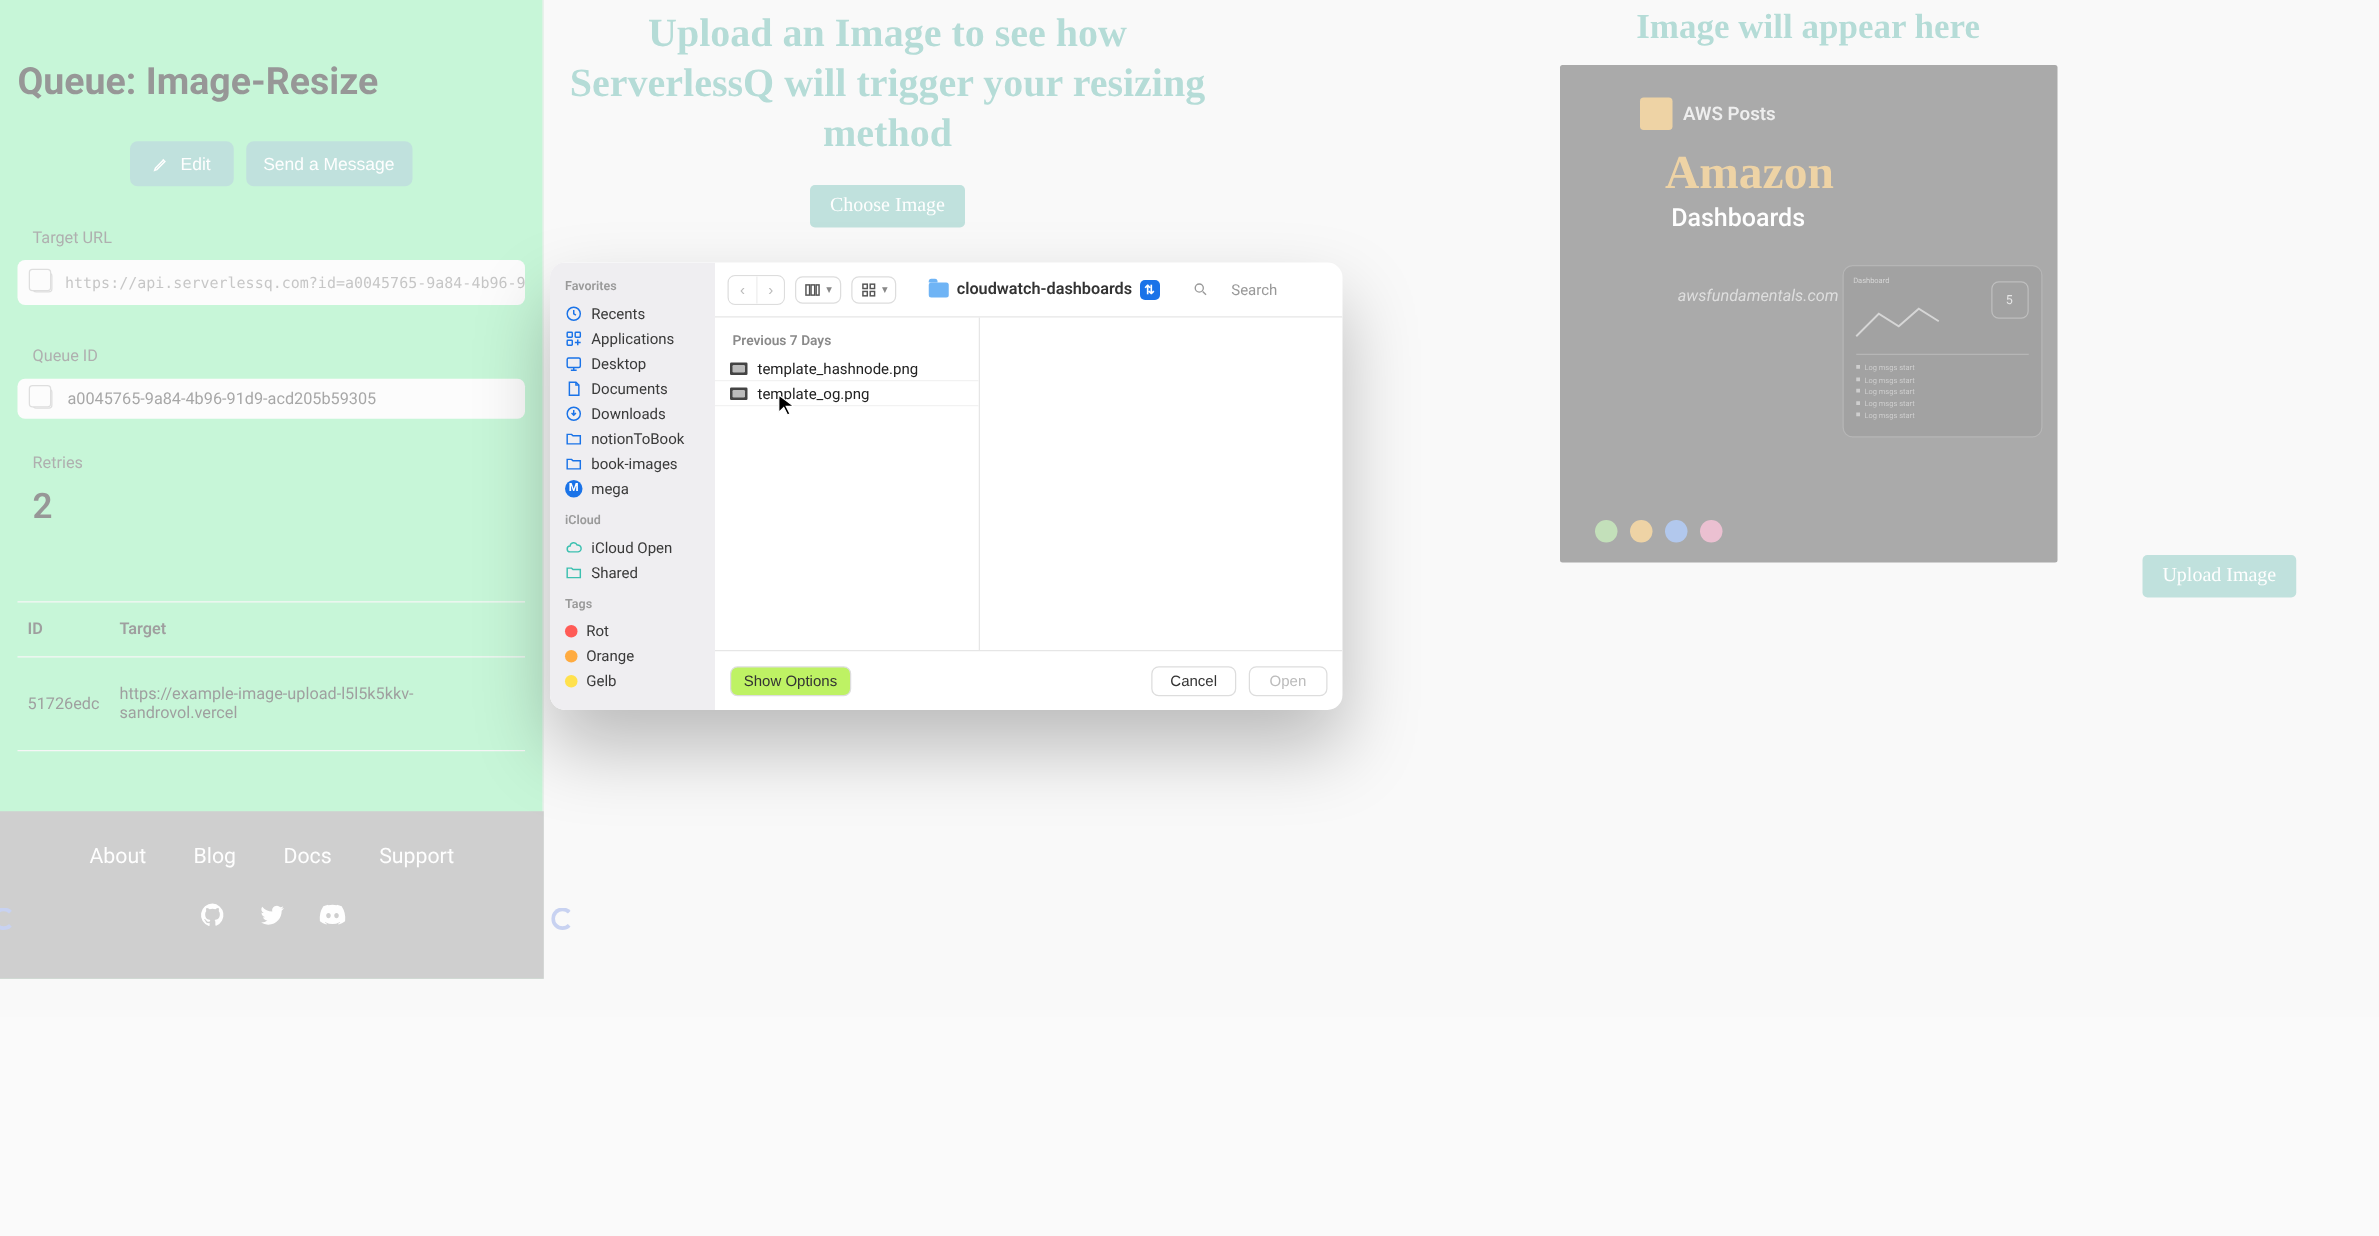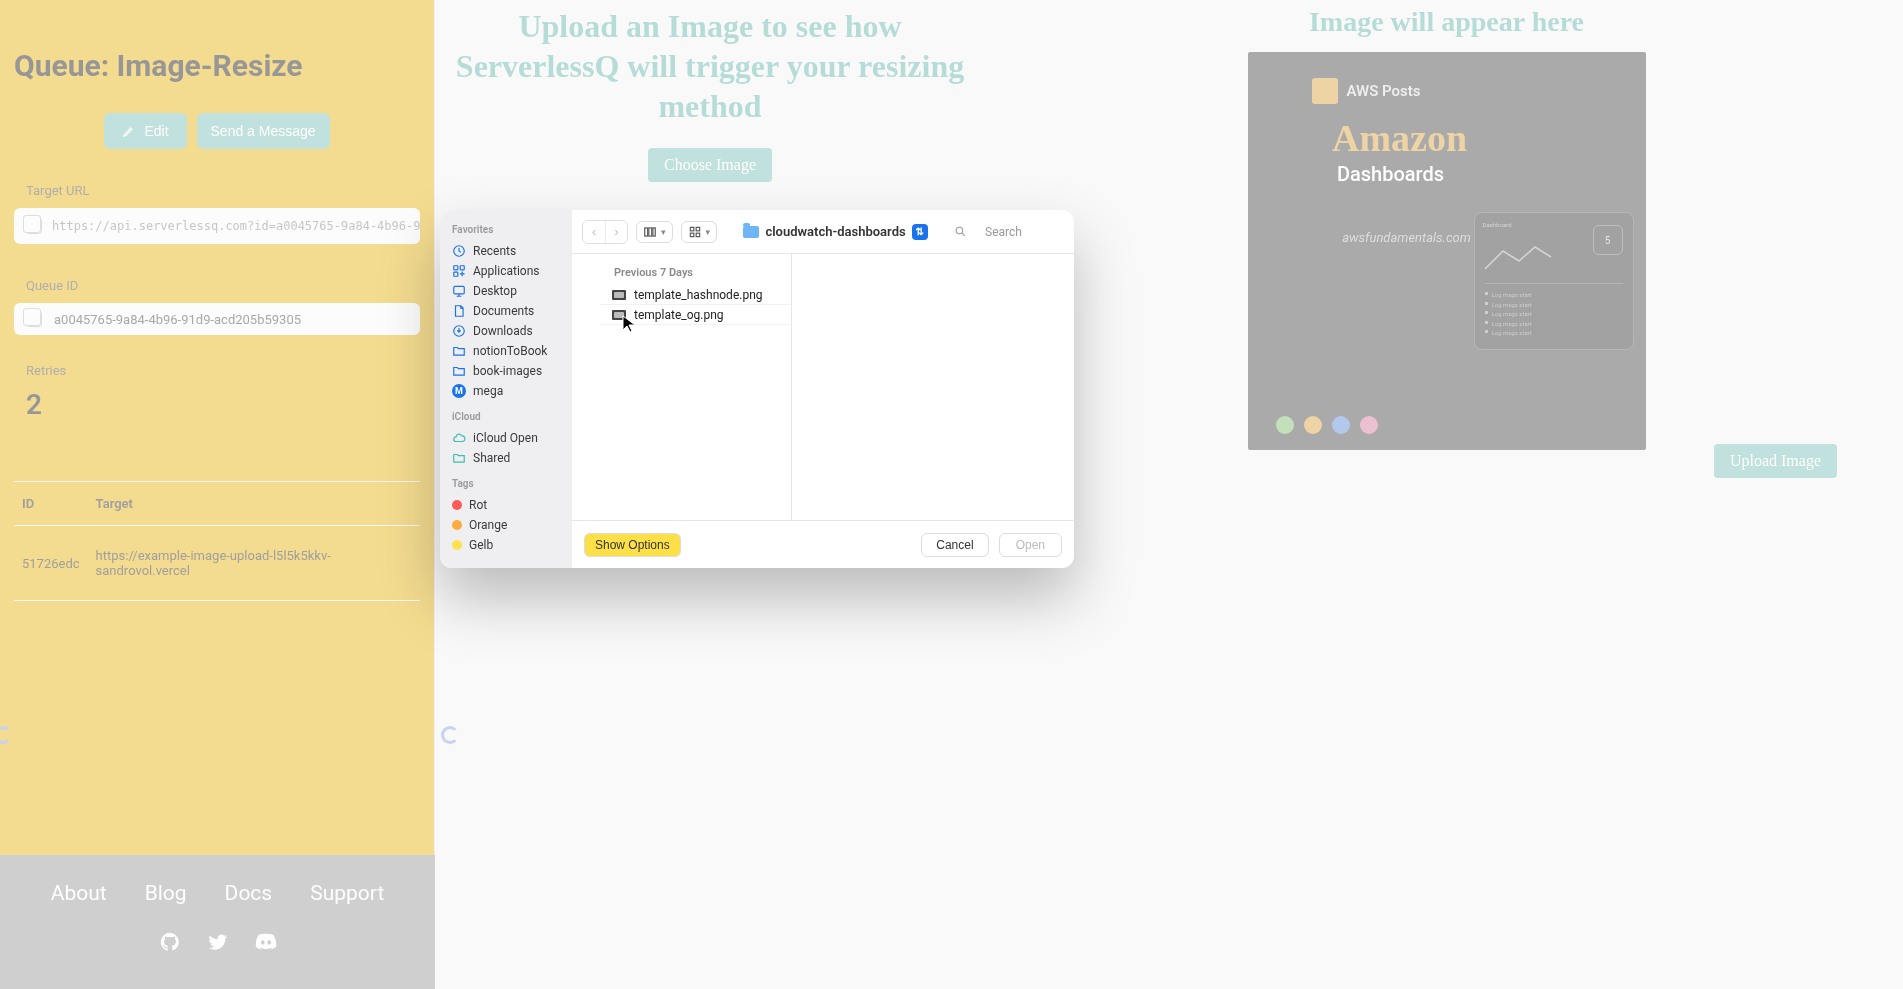--- a/index.html
+++ b/index.html
@@ -3,22 +3,22 @@
 <meta charset="utf-8">
 <style>
   * { box-sizing: border-box; margin: 0; padding: 0; }
   html, body { width: 100%; height: 100%; font-family: -apple-system, BlinkMacSystemFont, "Segoe UI", Roboto, Helvetica, Arial, sans-serif; }
   body { background: #f5f5f5; position: relative; overflow: hidden; }
 
   .backdrop { position: absolute; inset: 0; filter: brightness(1) saturate(.95) opacity(.85); }
   .overlay-dim { position: absolute; inset: 0; background: rgba(255,255,255,.45); }
 
   .col-left {
-    position: absolute; left: 0; top: 0; width: 435px; height: 989px;
-    background: #eab308; border-right: 1px solid #e0e0e0;
+    position: absolute; left: 0; top: 0; width: 435px; height: 783px;
+    background: #86efac; border-right: 1px solid #e0e0e0;
   }
   .queue-title { font-size: 30px; font-weight: 700; color: #222; margin: 48px 0 30px 14px; }
   .btn-row { display: flex; gap: 10px; justify-content: center; }
   .btn-teal {
     background: #78c2b8; color: #fff; border: none; border-radius: 6px;
     padding: 10px 18px; font-size: 14px; font-weight: 500; display: inline-flex; align-items: center; gap: 8px;
   }
   .btn-teal .pencil { width: 14px; height: 14px; }
   .label-small { font-size: 13px; color: #555; margin: 34px 0 10px 26px; }
   .url-box {
@@ -36,21 +36,21 @@
 
   .table-wrap { margin: 60px 14px 0; }
   table.q { width: 100%; border-collapse: collapse; }
   table.q th { text-align: left; font-size: 13px; font-weight: 600; color: #333; padding: 14px 8px; border-top: 1px solid #eee; border-bottom: 1px solid #eee; }
   table.q td { font-size: 13px; color: #333; padding: 22px 8px; border-bottom: 1px solid #eee; }
 
   .footer {
     position: absolute; left: 0; bottom: 0; width: 435px; height: 134px;
     background: #9a9a9a; color: #fff; text-align: center; padding-top: 26px;
   }
-  .footer .links { display: flex; gap: 38px; justify-content: center; font-size: 21px; }
+  .footer .links { display: flex; gap: 38px; justify-content: center; font-size: 17px; }
   .footer .socials { display: flex; gap: 26px; justify-content: center; margin-top: 26px; }
   .footer .socials svg { width: 22px; height: 22px; fill: #fff; }
 
   .col-mid {
     position: absolute; left: 445px; top: 0; width: 530px;
   }
   .mid-head {
     font-family: Georgia, "Times New Roman", serif; font-weight: 700; color: #5fb7ab;
     font-size: 32px; text-align: center; line-height: 1.25; padding: 6px 10px 22px;
   }
@@ -127,39 +127,39 @@
     flex: 1; display: flex; align-items: center; justify-content: center; gap: 6px;
     font-size: 13px; font-weight: 600; color: #333;
   }
   .loc .fold { width:16px; height:12px; background:#6fb4f5; border-radius:2px; position:relative;}
   .loc .fold::before{content:'';position:absolute;left:0;top:-3px;width:7px;height:3px;background:#6fb4f5;border-radius:2px 2px 0 0;}
   .loc .upd { width:16px; height:16px; background:#1a73e8; border-radius:4px; display:flex;align-items:center;justify-content:center;color:#fff;font-size:10px;}
   .srch { display:flex; align-items:center; gap:18px; color:#999; font-size:12px; width:110px; }
   .srch svg { width:13px; height:13px; }
 
   .cols { flex:1; display:flex; min-height: 0; }
-  .c1 { width: 192px; border-right: 1px solid #e6e6e6; padding-top: 8px; overflow:hidden;margin-left:28px;}
+  .c1 { width: 212px; border-right: 1px solid #e6e6e6; padding-top: 8px; overflow:hidden;}
   .grp-hdr { font-size: 11px; color:#8a8a8a; font-weight:600; padding: 4px 14px 6px; }
   .file-row {
     display:flex; align-items:center; gap:8px; padding: 3px 12px; font-size: 12px; color:#222;
     border-bottom: 1px solid #f2f2f2; height:20px;
   }
   .file-ico { width:14px; height:10px; background:#444; border-radius:1px; position:relative;}
   .file-ico::after { content:''; position:absolute; inset:2px; background:#bbb; border-radius:1px;}
   .c2 { flex:1; }
 
   .cursor { position:absolute; left:622px; top:315px; z-index:60; }
   .cursor svg { width:14px; height:18px; }
 
   .btm {
     height: 48px; border-top: 1px solid #e6e6e6; display:flex; align-items:center;
     padding: 0 12px; gap: 10px;
   }
   .btm .show-opt {
-    background:#fde047; border:1px solid #ddd; border-radius:6px; padding:4px 10px; font-size:12px; color:#333;
+    background:#bef264; border:1px solid #ddd; border-radius:6px; padding:4px 10px; font-size:12px; color:#333;
   }
   .btm .spacer { flex:1; }
   .btm .cancel {
     background:#fff; border:1px solid #ddd; border-radius:6px; padding:4px 14px; font-size:12px; color:#333;
   }
   .btm .open {
     background:#fff; border:1px solid #ddd; border-radius:6px; padding:4px 16px; font-size:12px; color:#bbb;
   }
 
   .ring { position:absolute; width:18px; height:18px; border:3px solid #8aa0e6; border-radius:50%; border-right-color:transparent; }

